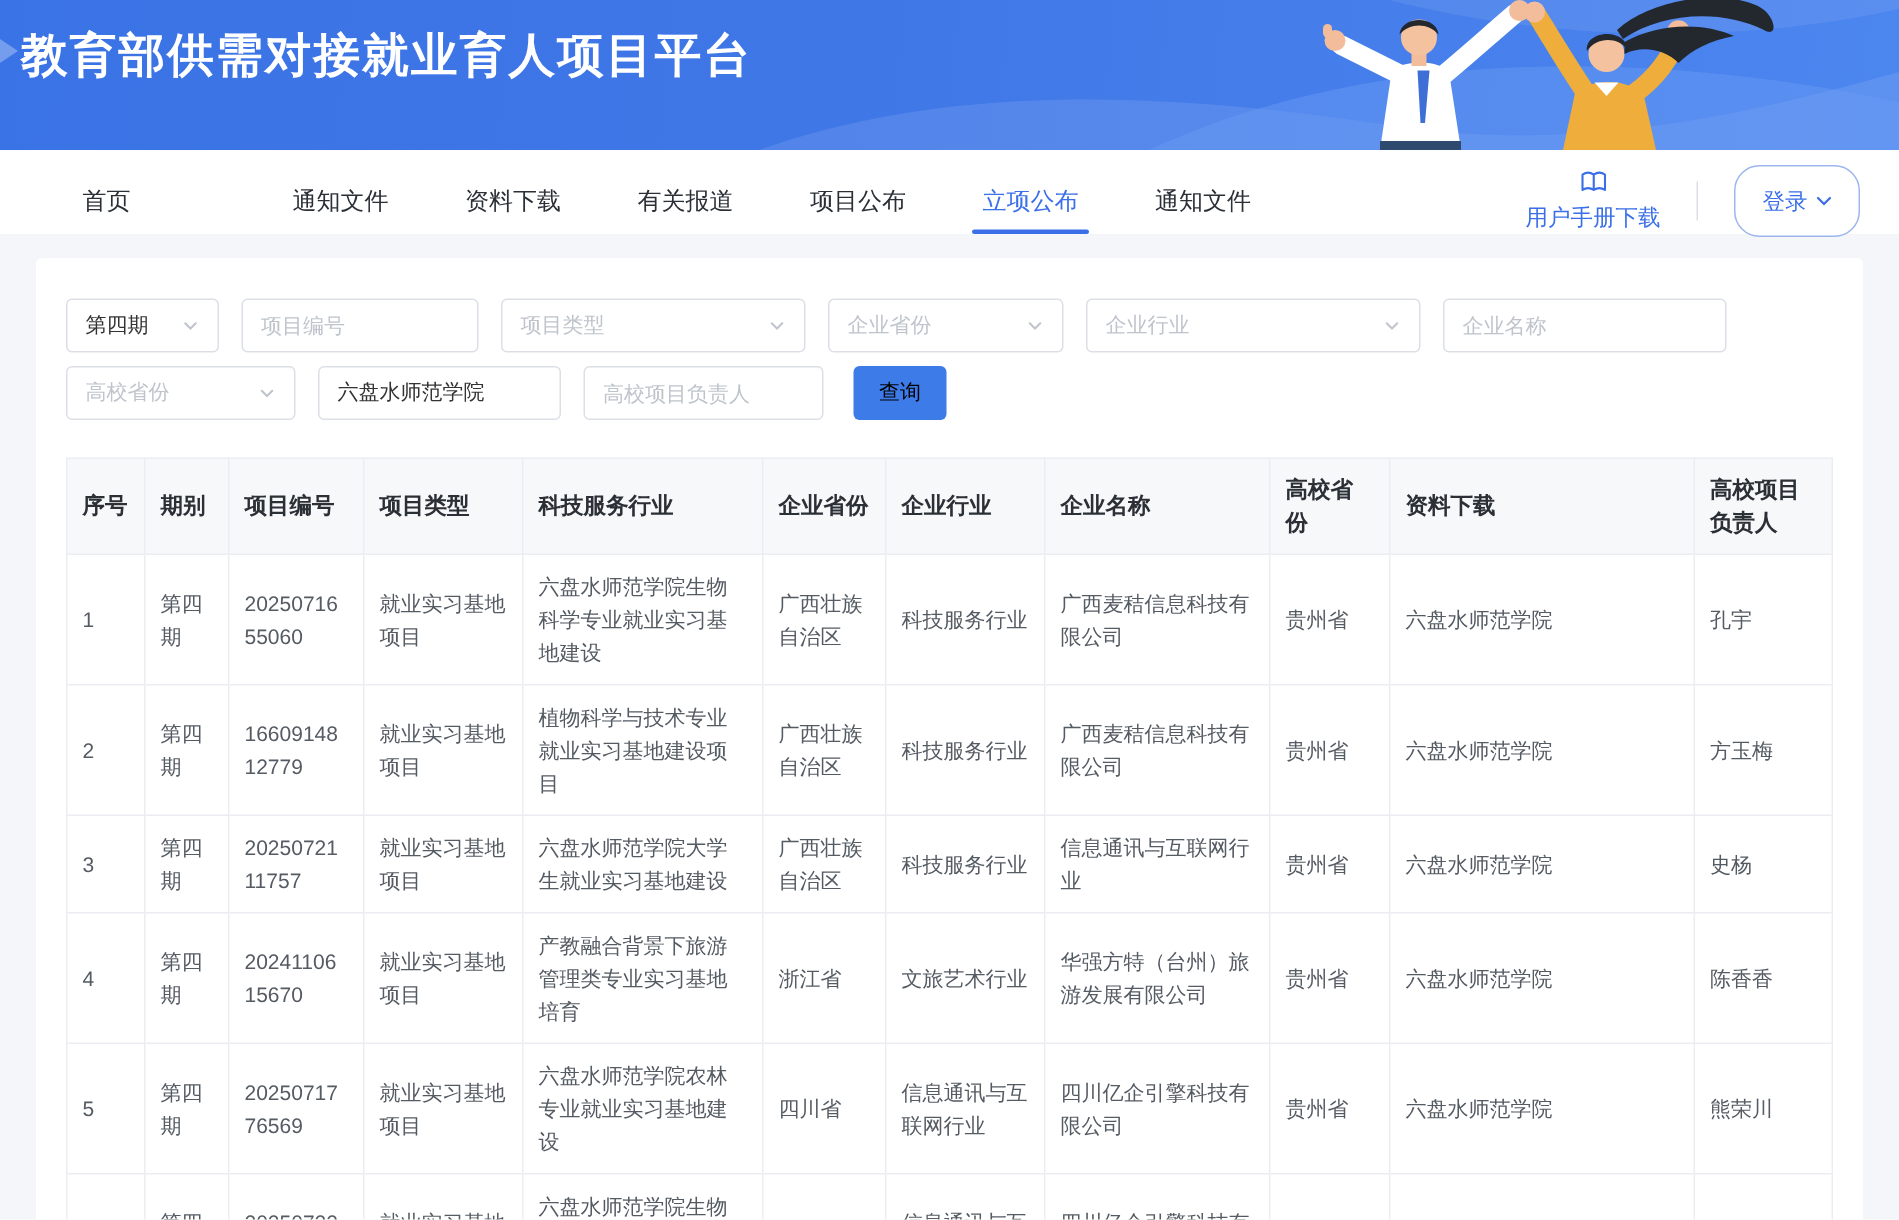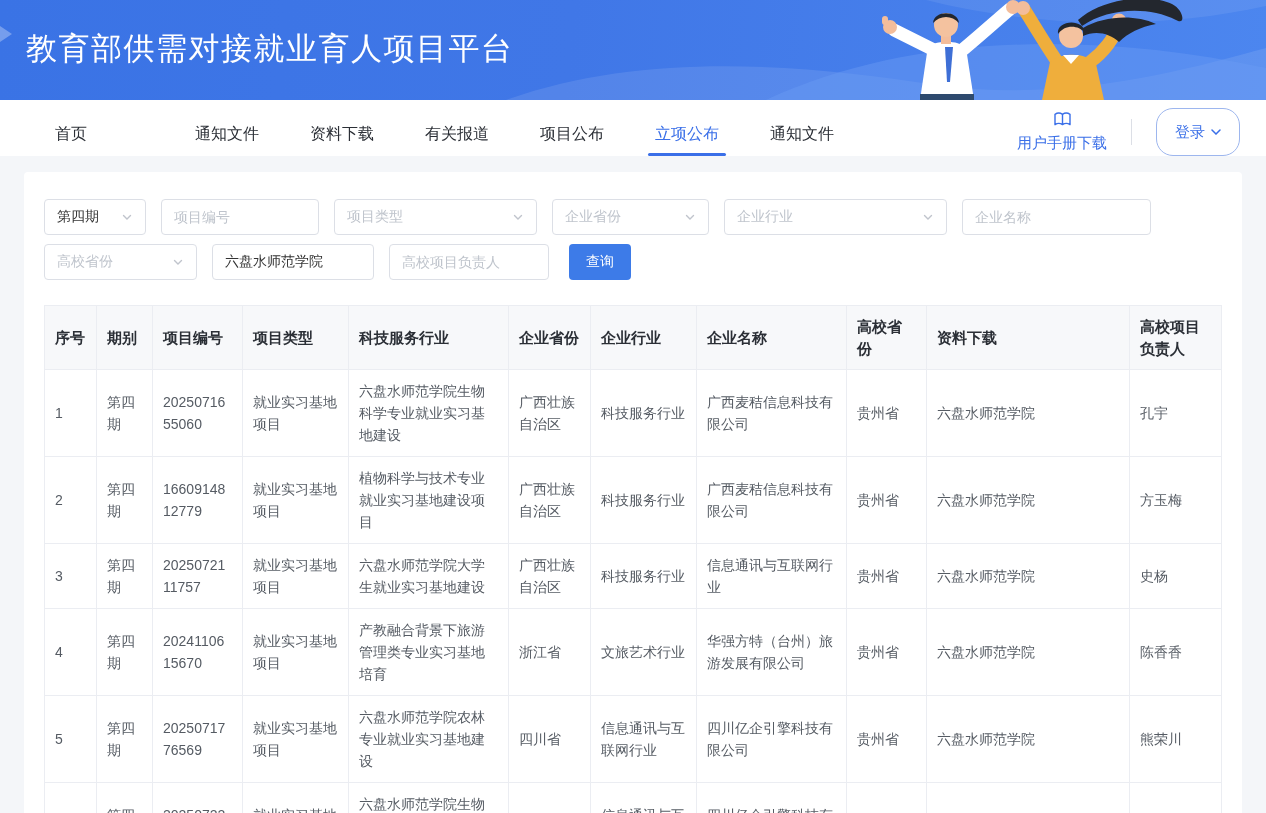--- a/index.html
+++ b/index.html
@@ -8,29 +8,29 @@
     width:1266px; height:813px; overflow:hidden;
     font-family:"Liberation Sans","DejaVu Sans",sans-serif;
     background:#F4F6F9;
   }
   
   .hero {
     position:relative; height:100px; overflow:hidden;
     background:linear-gradient(96deg,#3A73E5 0%,#4077E7 45%,#4C86EF 100%);
   }
   .hero-title {
-    position:absolute; left:14px; top:16px; margin:12px;
-    color:#FFFFFF; font-size:31px; font-weight:400; letter-spacing:1.5px;
+    position:absolute; left:14px; top:16px; margin:0;
+    color:#FFFFFF; font-size:31px; font-weight:700; letter-spacing:1.5px;
   }
   .hero-waves { position:absolute; right:0; top:0; width:760px; height:100px; }
   .hero-illus { position:absolute; right:64px; top:0; width:360px; height:100px; }
   .hero-spark { position:absolute; left:0; top:26px; width:12px; height:16px; }
   
   .topnav {
-    height:56px; background:#FFFFFF; display:flex; align-items:flex-end;
+    height:56px; background:#FFFFFF; display:flex; align-items:center;
     padding:12px 40px 0 55px; position:relative;font-family:Liberation Mono, monospace;
   }
   .nav-items { display:flex; align-items:center; height:100%; }
   .nav-item {
     font-size:16px; color:#2B2F36; margin-right:51px; height:100%;
     display:flex; align-items:center; position:relative; cursor:pointer; white-space:nowrap;
   }
   .nav-item:first-child { margin-right:108px; }
   .nav-item.active { color:var(--accent); font-weight:500; }
   .nav-item.active::after {
@@ -58,21 +58,21 @@
     display:flex; align-items:center; justify-content:space-between;
     padding:0 12px; font-size:14px; color:#333333; cursor:pointer;
   }
   .select.placeholder span { color:#BFC4CC; }
   .tinput {
     height:36px; border:1px solid #DCDFE6; border-radius:4px; background:#FFFFFF;
     padding:0 12px; font-size:14px; color:#333333; outline:none; font-family:inherit;
   }
   .tinput::placeholder { color:#BFC4CC; }
   .query-btn {
-    height:36px; padding:0 17px; background:var(--btn); color:#ffffff; border:none;
+    height:36px; padding:0 17px; background:var(--btn); color:#000000; border:none;
     border-radius:4px; font-size:14px; margin-left:5px; cursor:pointer; font-family:inherit;
   }
   
   .data-table {
     margin-top:25px; border-collapse:collapse; table-layout:fixed; width:1178px;
   }
   .data-table th, .data-table td {
     border:1px solid #EBEDF2; font-size:14px; line-height:22px;
     vertical-align:middle; word-break:break-all; text-align:left; padding:10px 10px;
   }

